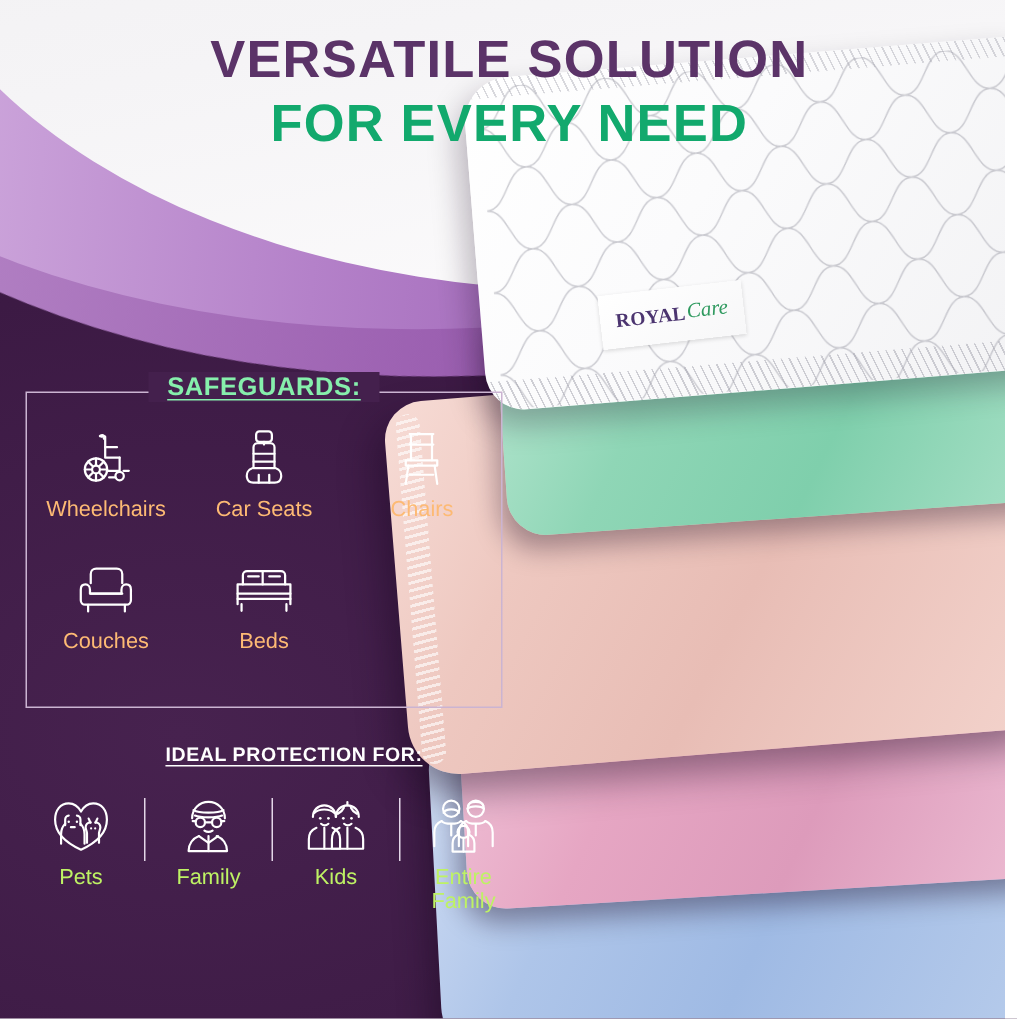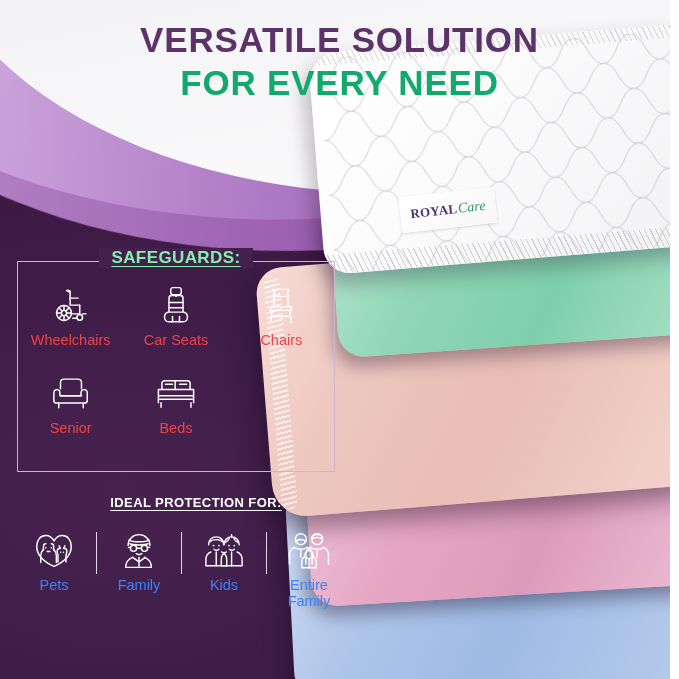--- a/index.html
+++ b/index.html
@@ -260,21 +260,21 @@
     justify-content: flex-start;
     gap: 5px;
   }
   .sg-icon {
     height: 44px;
     display: flex;
     align-items: center;
     justify-content: center;
   }
   .sg-label {
-    color: #ef4444;
+    color: #fdba74;
     font-size: 14.5px;
     line-height: 1.05;
     text-align: center;
   }
 
   
   .ideal {
     position: absolute;
     left: 17px;
     top: 495px;
@@ -304,21 +304,21 @@
     align-items: center;
     gap: 6px;
   }
   .ideal-icon {
     height: 42px;
     display: flex;
     align-items: center;
     justify-content: center;
   }
   .ideal-label {
-    color: #3b82f6;
+    color: #bef264;
     font-size: 14.5px;
     line-height: 1.08;
     text-align: center;
     white-space: pre-line;
   }
   .ideal-div {
     width: 1px;
     height: 42px;
     background: #e3d6e8;
     margin: 2px 5px 0 5px;
@@ -421,21 +421,21 @@
 
       <div class="sg-cell">
         <span class="sg-icon">
           <svg class="ico" width="42" height="40" viewBox="0 0 48 44" fill="none" stroke="#fff" stroke-width="1.7" stroke-linecap="round" stroke-linejoin="round">
             <path d="M12 16 v-7 c0 -2.4 1.8 -4 4.2 -4 h15.6 c2.4 0 4.2 1.6 4.2 4 v7"></path>
             <path d="M8 17 c-2.4 0 -3.6 1.8 -3.6 4 v8 c0 2 1.4 3.4 3.4 3.4 h31.4 c2 0 3.4 -1.4 3.4 -3.4 v-8 c0 -2.2 -1.2 -4 -3.6 -4 c-2.2 0 -3.6 1.7 -3.6 4 v3 h-24 v-3 c0 -2.3 -1.4 -4 -3.4 -4 z"></path>
             <path d="M12 24 h24"></path>
             <path d="M10 32.6 v5 M38 32.6 v5"></path>
           </svg>
         </span>
-        <span class="sg-label">Senior</span>
+        <span class="sg-label">Couches</span>
       </div>
 
       <div class="sg-cell">
         <span class="sg-icon">
           <svg class="ico" width="44" height="38" viewBox="0 0 50 42" fill="none" stroke="#fff" stroke-width="1.7" stroke-linecap="round" stroke-linejoin="round">
             <path d="M9 16 v-7 c0 -1.8 1.4 -3 3.2 -3 h25.6 c1.8 0 3.2 1.2 3.2 3 v7"></path>
             <path d="M24 6 v10"></path>
             <path d="M13 10 h8 M29 10 h8"></path>
             <path d="M5 16 h40 v7 h-40 z"></path>
             <path d="M5 23 v8 M45 23 v8"></path>

